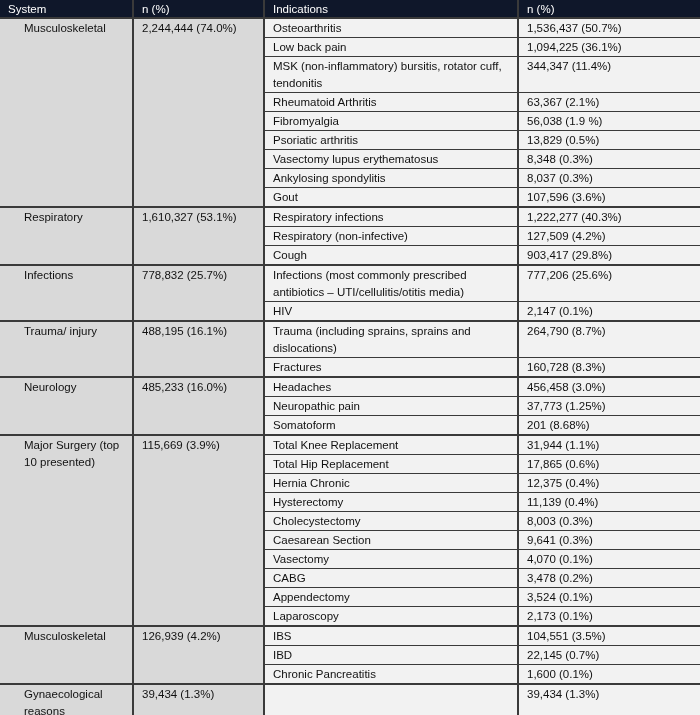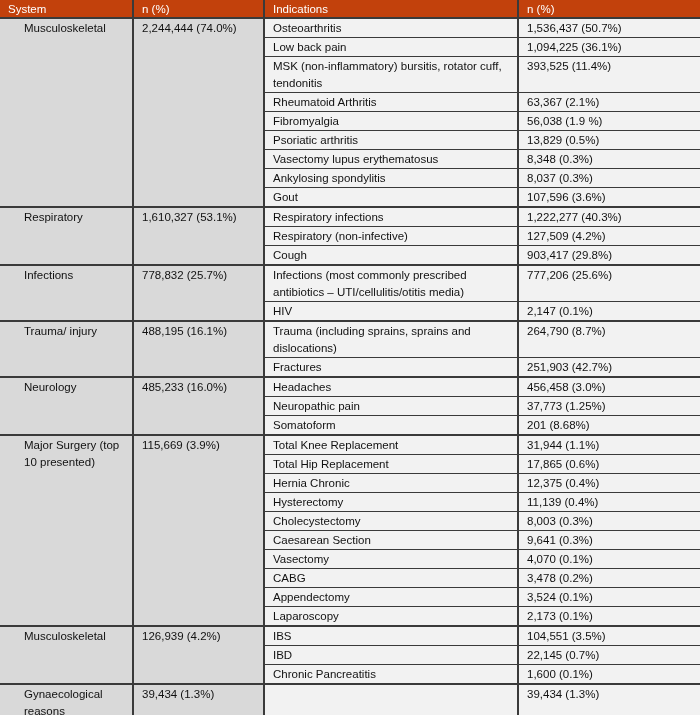--- a/index.html
+++ b/index.html
@@ -1,20 +1,20 @@
 <!DOCTYPE html>
 <html><head>
 <meta charset="utf-8">
 <style>
   html, body { margin:0; padding:0; background:#ffffff; }
   body { width:700px; height:715px; position:relative; overflow:hidden;
          font-family:"Liberation Sans", sans-serif; font-size:11.5px; color:#111; }
   table { position:absolute; left:0; top:0; width:700px; border-collapse:collapse; table-layout:fixed; }
   col.c1 { width:133px; } col.c2 { width:131px; } col.c3 { width:254px; } col.c4 { width:182px; }
-  th { background:#c2410c; color:#ffffff; font-weight:normal; text-align:left;
+  th { background:#0f172a; color:#ffffff; font-weight:normal; text-align:left;
        padding:1px 8px 0 8px; height:16px; line-height:15px; border-right:2px solid #3a3a3a; border-bottom:1px solid #3a3a3a; }
   td { padding:1px 8px 0 8px; vertical-align:top; line-height:17px; border:1px solid #3a3a3a; border-width:1px 2px 1px 2px; }
   td.sys, td.sysn { background:#d9d9d9; }
   td.ind, td.indn { background:#f2f2f2; }
   tr.grp-start td { border-top:2px solid #3a3a3a; }
   td.sys { border-left:none;padding-left:24px; }
   td.indn { border-right:none;margin-left:44px; }
   th:last-child { border-right:none; }
 </style>
 </head>
@@ -41,21 +41,21 @@
         <td class="sysn" rowspan="9">2,244,444 (74.0%)</td>
         <td class="ind">Osteoarthritis</td>
         <td class="indn">1,536,437 (50.7%)</td>
       </tr>
       <tr>
         <td class="ind">Low back pain</td>
         <td class="indn">1,094,225 (36.1%)</td>
       </tr>
       <tr>
         <td class="ind">MSK (non-inflammatory) bursitis, rotator cuff, tendonitis</td>
-        <td class="indn">393,525 (11.4%)</td>
+        <td class="indn">344,347 (11.4%)</td>
       </tr>
       <tr>
         <td class="ind">Rheumatoid Arthritis</td>
         <td class="indn">63,367 (2.1%)</td>
       </tr>
       <tr>
         <td class="ind">Fibromyalgia</td>
         <td class="indn">56,038 (1.9 %)</td>
       </tr>
       <tr>
@@ -99,21 +99,21 @@
         <td class="indn">2,147 (0.1%)</td>
       </tr>
       <tr class="grp-start">
         <td class="sys" rowspan="2">Trauma/ injury</td>
         <td class="sysn" rowspan="2">488,195 (16.1%)</td>
         <td class="ind">Trauma (including sprains, sprains and dislocations)</td>
         <td class="indn">264,790 (8.7%)</td>
       </tr>
       <tr>
         <td class="ind">Fractures</td>
-        <td class="indn">251,903 (42.7%)</td>
+        <td class="indn">160,728 (8.3%)</td>
       </tr>
       <tr class="grp-start">
         <td class="sys" rowspan="3">Neurology</td>
         <td class="sysn" rowspan="3">485,233 (16.0%)</td>
         <td class="ind">Headaches</td>
         <td class="indn">456,458 (3.0%)</td>
       </tr>
       <tr>
         <td class="ind">Neuropathic pain</td>
         <td class="indn">37,773 (1.25%)</td>

